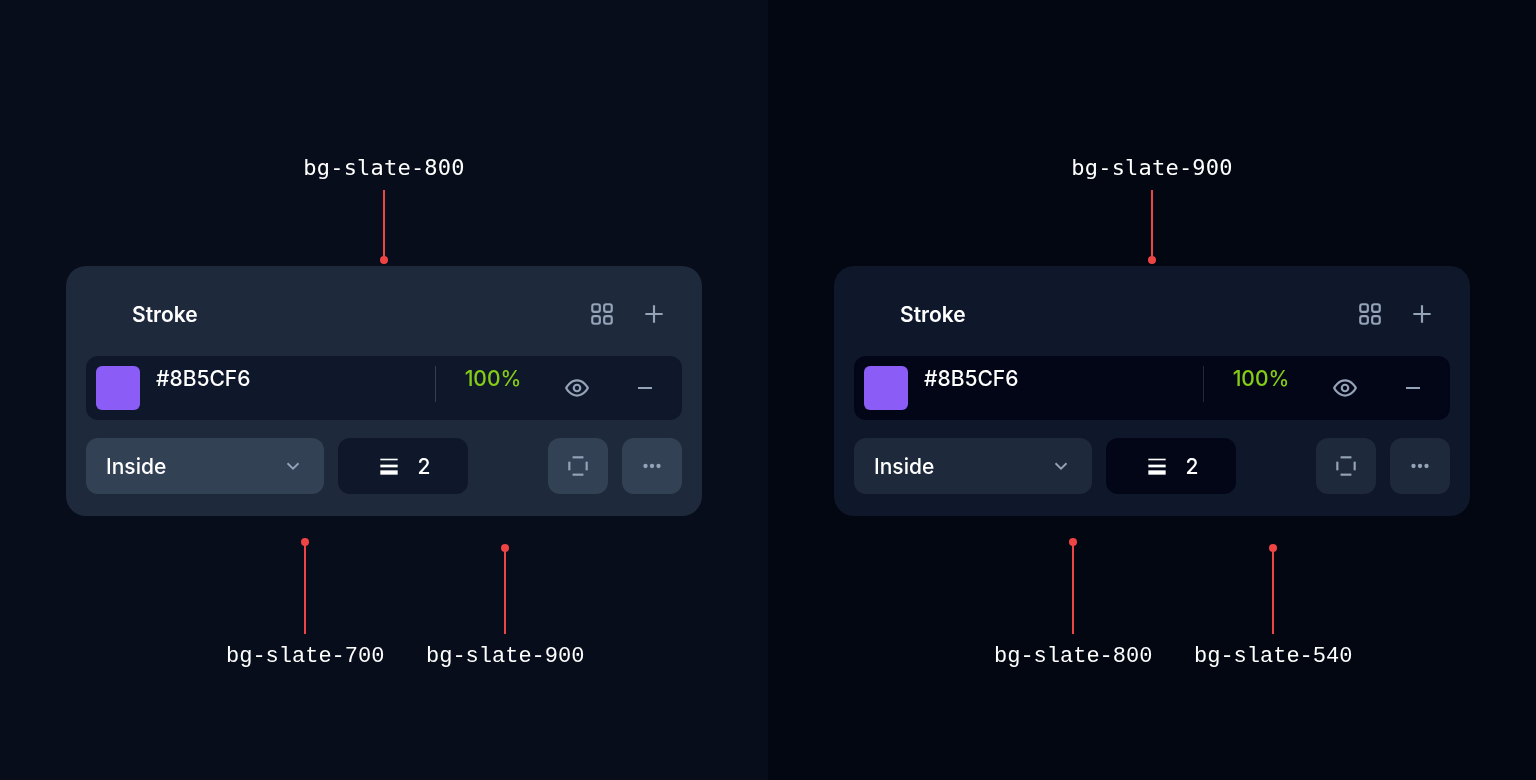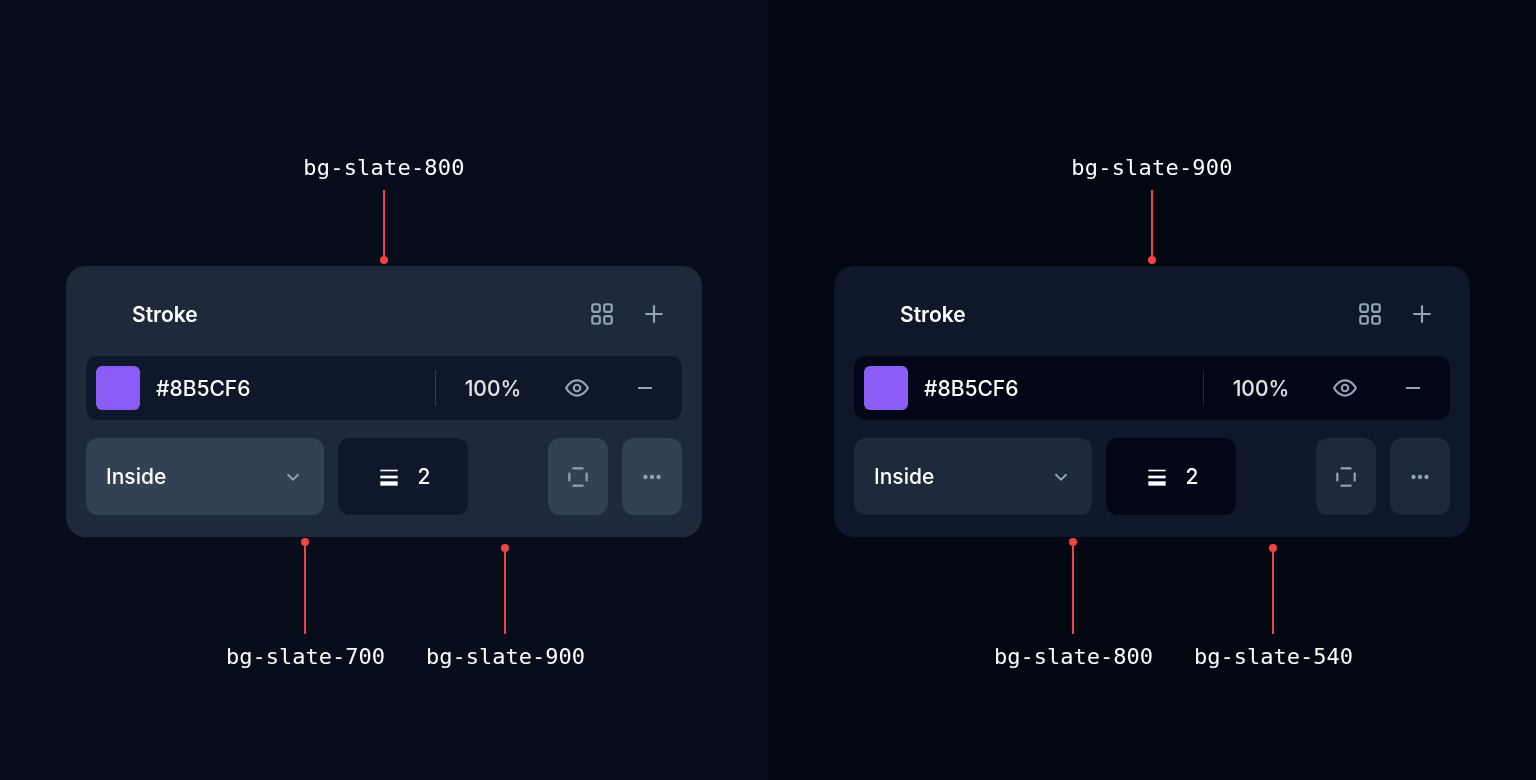--- a/index.html
+++ b/index.html
@@ -72,21 +72,21 @@
   width: 44px; height: 44px;
   display: flex; align-items: center; justify-content: center;
   color: #94a3b8;
   border-radius: 8px;
   margin-left: 8px;
 }
 svg { display: block; }
 
 .color-row {
   display: flex;
-  align-items: center;
+  align-items: flex-start;
   border-radius: 12px;
   padding: 10px;
   gap: 14px;
 }
 .half.left  .color-row { background: #0f172a; }
 .half.right .color-row { background: #020617; }
 
 .swatch {
   width: 44px; height: 44px;
   border-radius: 6px;
@@ -100,41 +100,41 @@
   flex: 1;
   padding-left: 2px;
 }
 .vdiv {
   width: 1px;
   height: 36px;
 }
 .half.left  .vdiv { background: #334155; }
 .half.right .vdiv { background: #1e293b; }
 .opacity-val {
-  color: #e5e5e5;
+  color: #84cc16;
   font-size: 21px;
   font-weight: 500;
   font-family: -apple-system, "Segoe UI", "Inter", sans-serif;
   width: 86px;
   text-align: center;
 }
 .row-icon {
   width: 54px; height: 44px;
   display: flex; align-items: center; justify-content: center;
   color: #94a3b8;
 }
 
 .controls-row {
   display: flex;
   gap: 14px;
   margin-top: 18px;
 }
 .ctrl {
   border-radius: 12px;
-  height: 77px;
+  height: 56px;
   display: flex;
   align-items: center;
   justify-content: center;
 }
 .half.left  .ctrl-light { background: #334155; }
 .half.right .ctrl-light { background: #1e293b; }
 .half.left  .ctrl-dark  { background: #0f172a; }
 .half.right .ctrl-dark  { background: #020617; }
 
 .ctrl-select {
@@ -182,20 +182,21 @@
   width: 8px; height: 8px;
   border-radius: 50%;
   background: #ef4444;
 }
 .blabel {
   color: #ffffff;
   font-size: 22px;
   font-weight: 500;
   margin-top: 10px;
   white-space: nowrap;
+  font-family: Liberation Mono, monospace;
 }
 </style>
 </head>
 <body>
 
 <div class="half left">
   <div class="top-label">bg-slate-800</div>
   <div class="connector"></div>
 
   <div class="panel">

